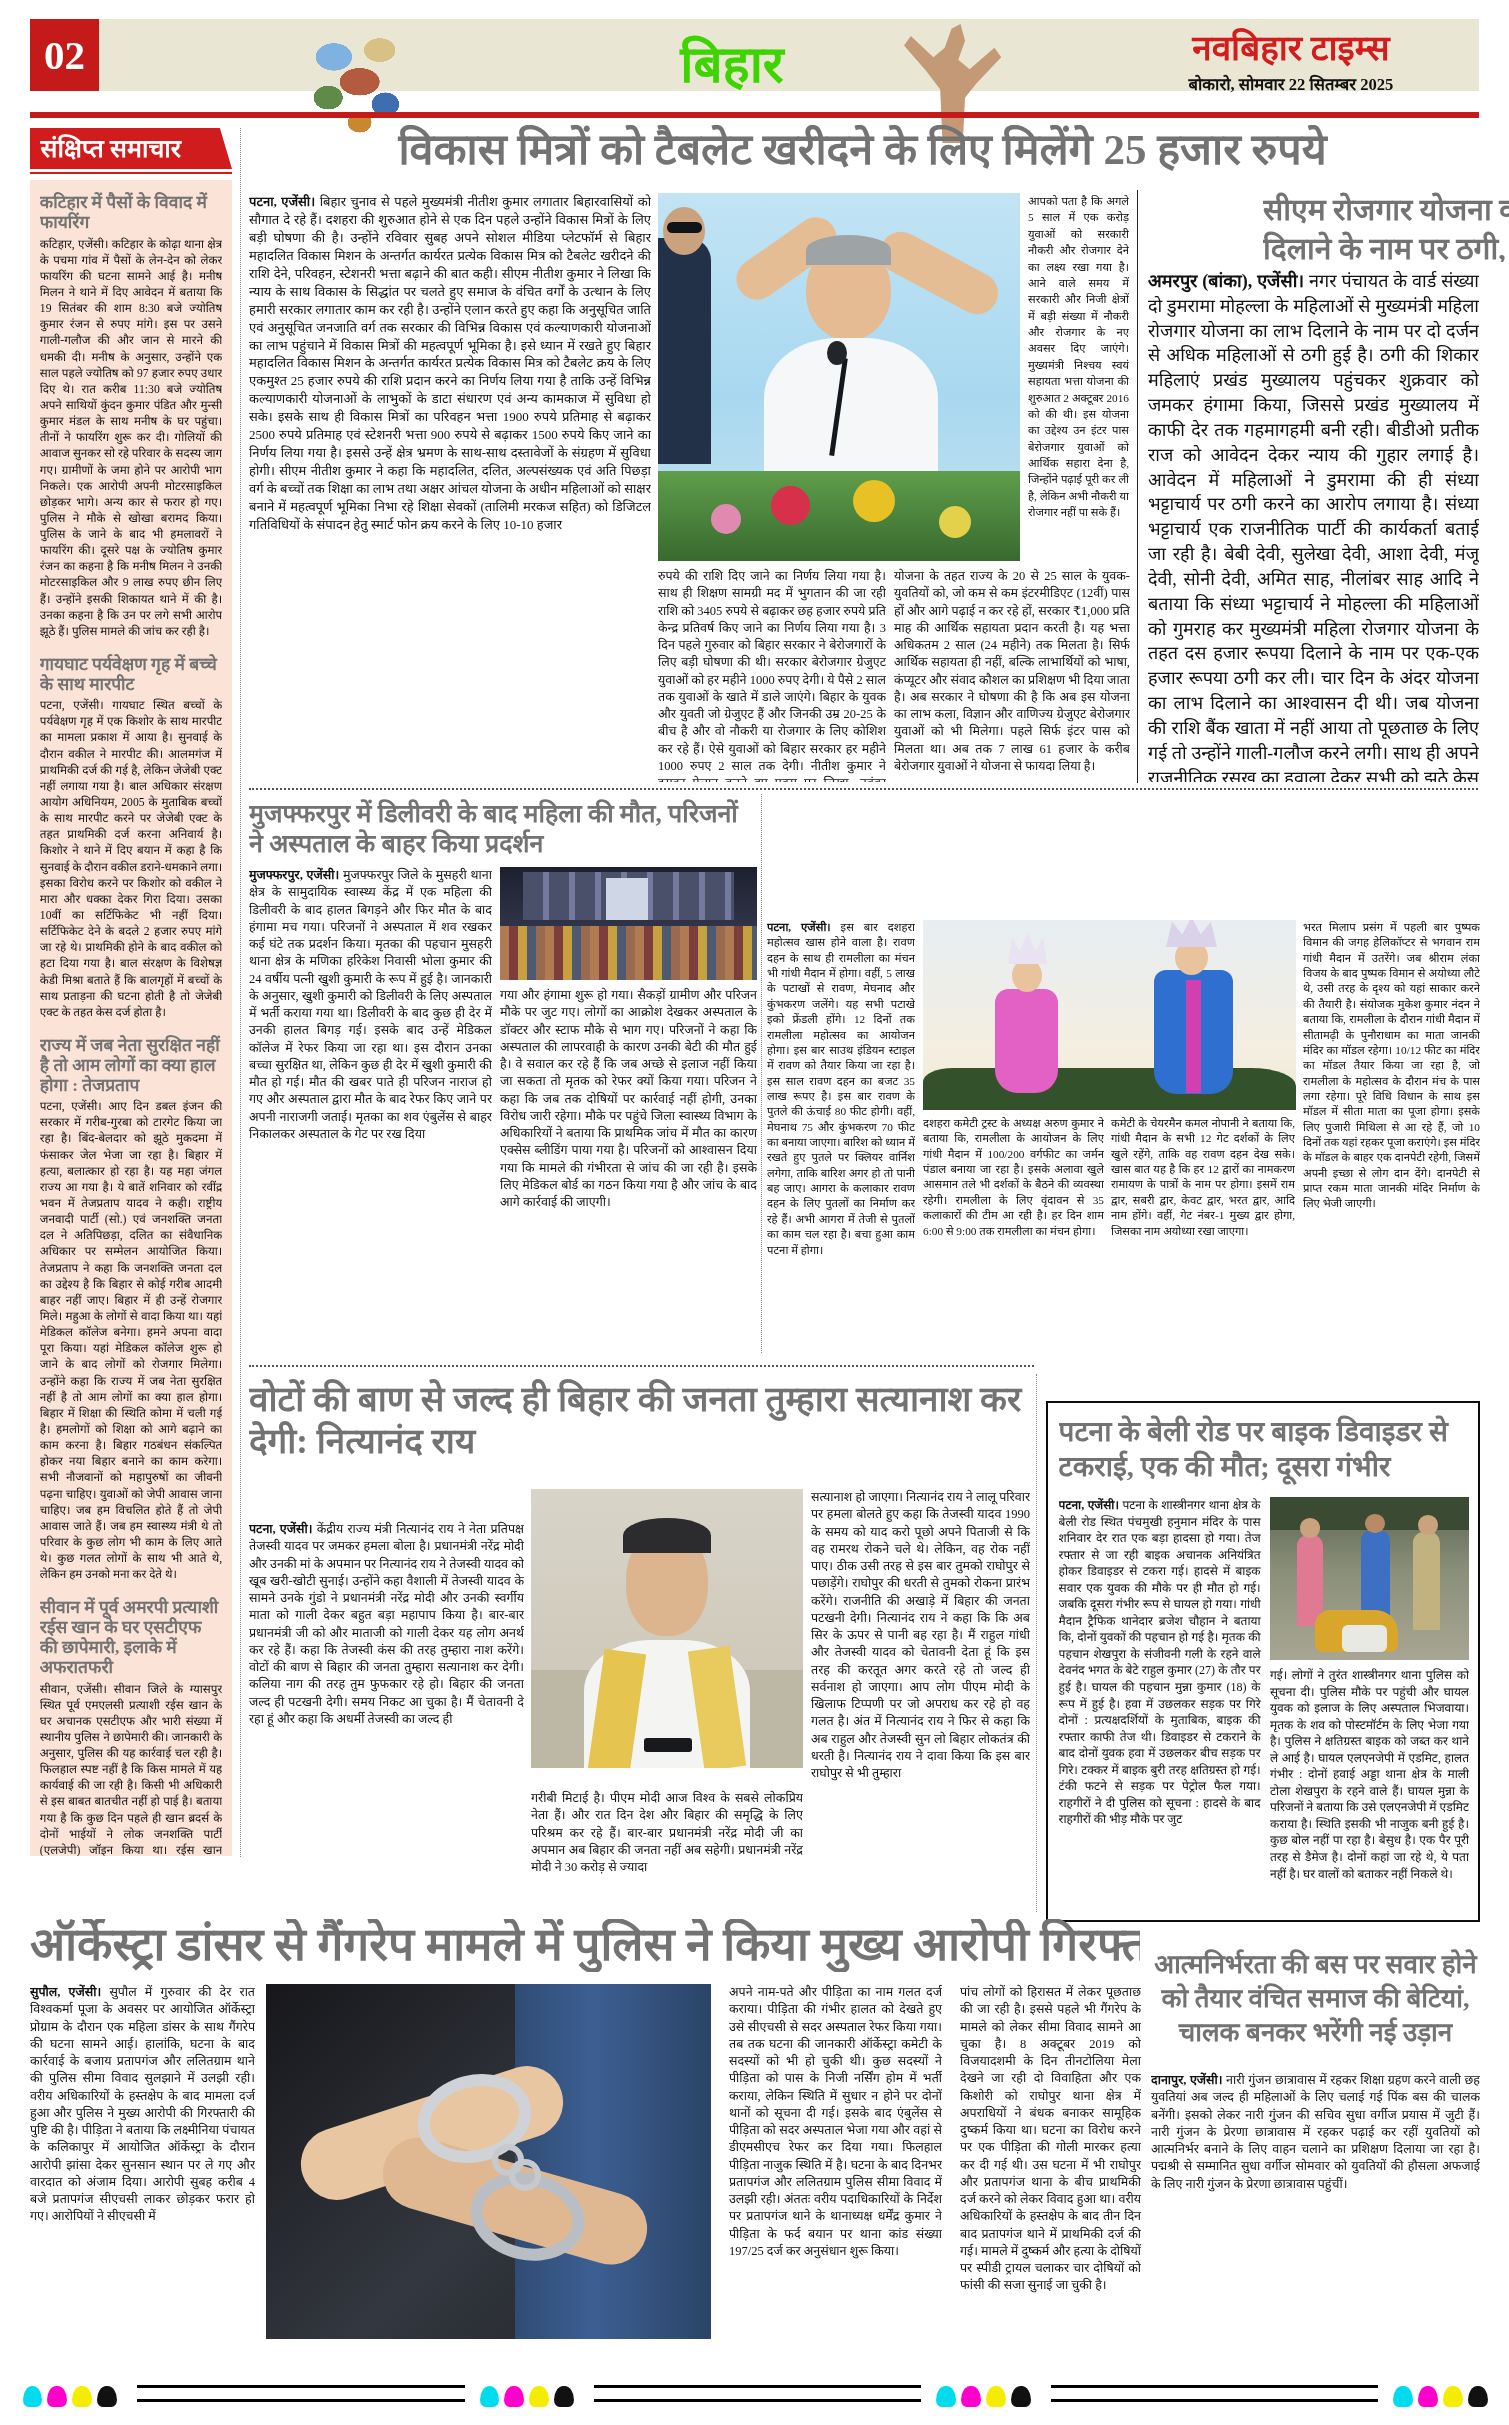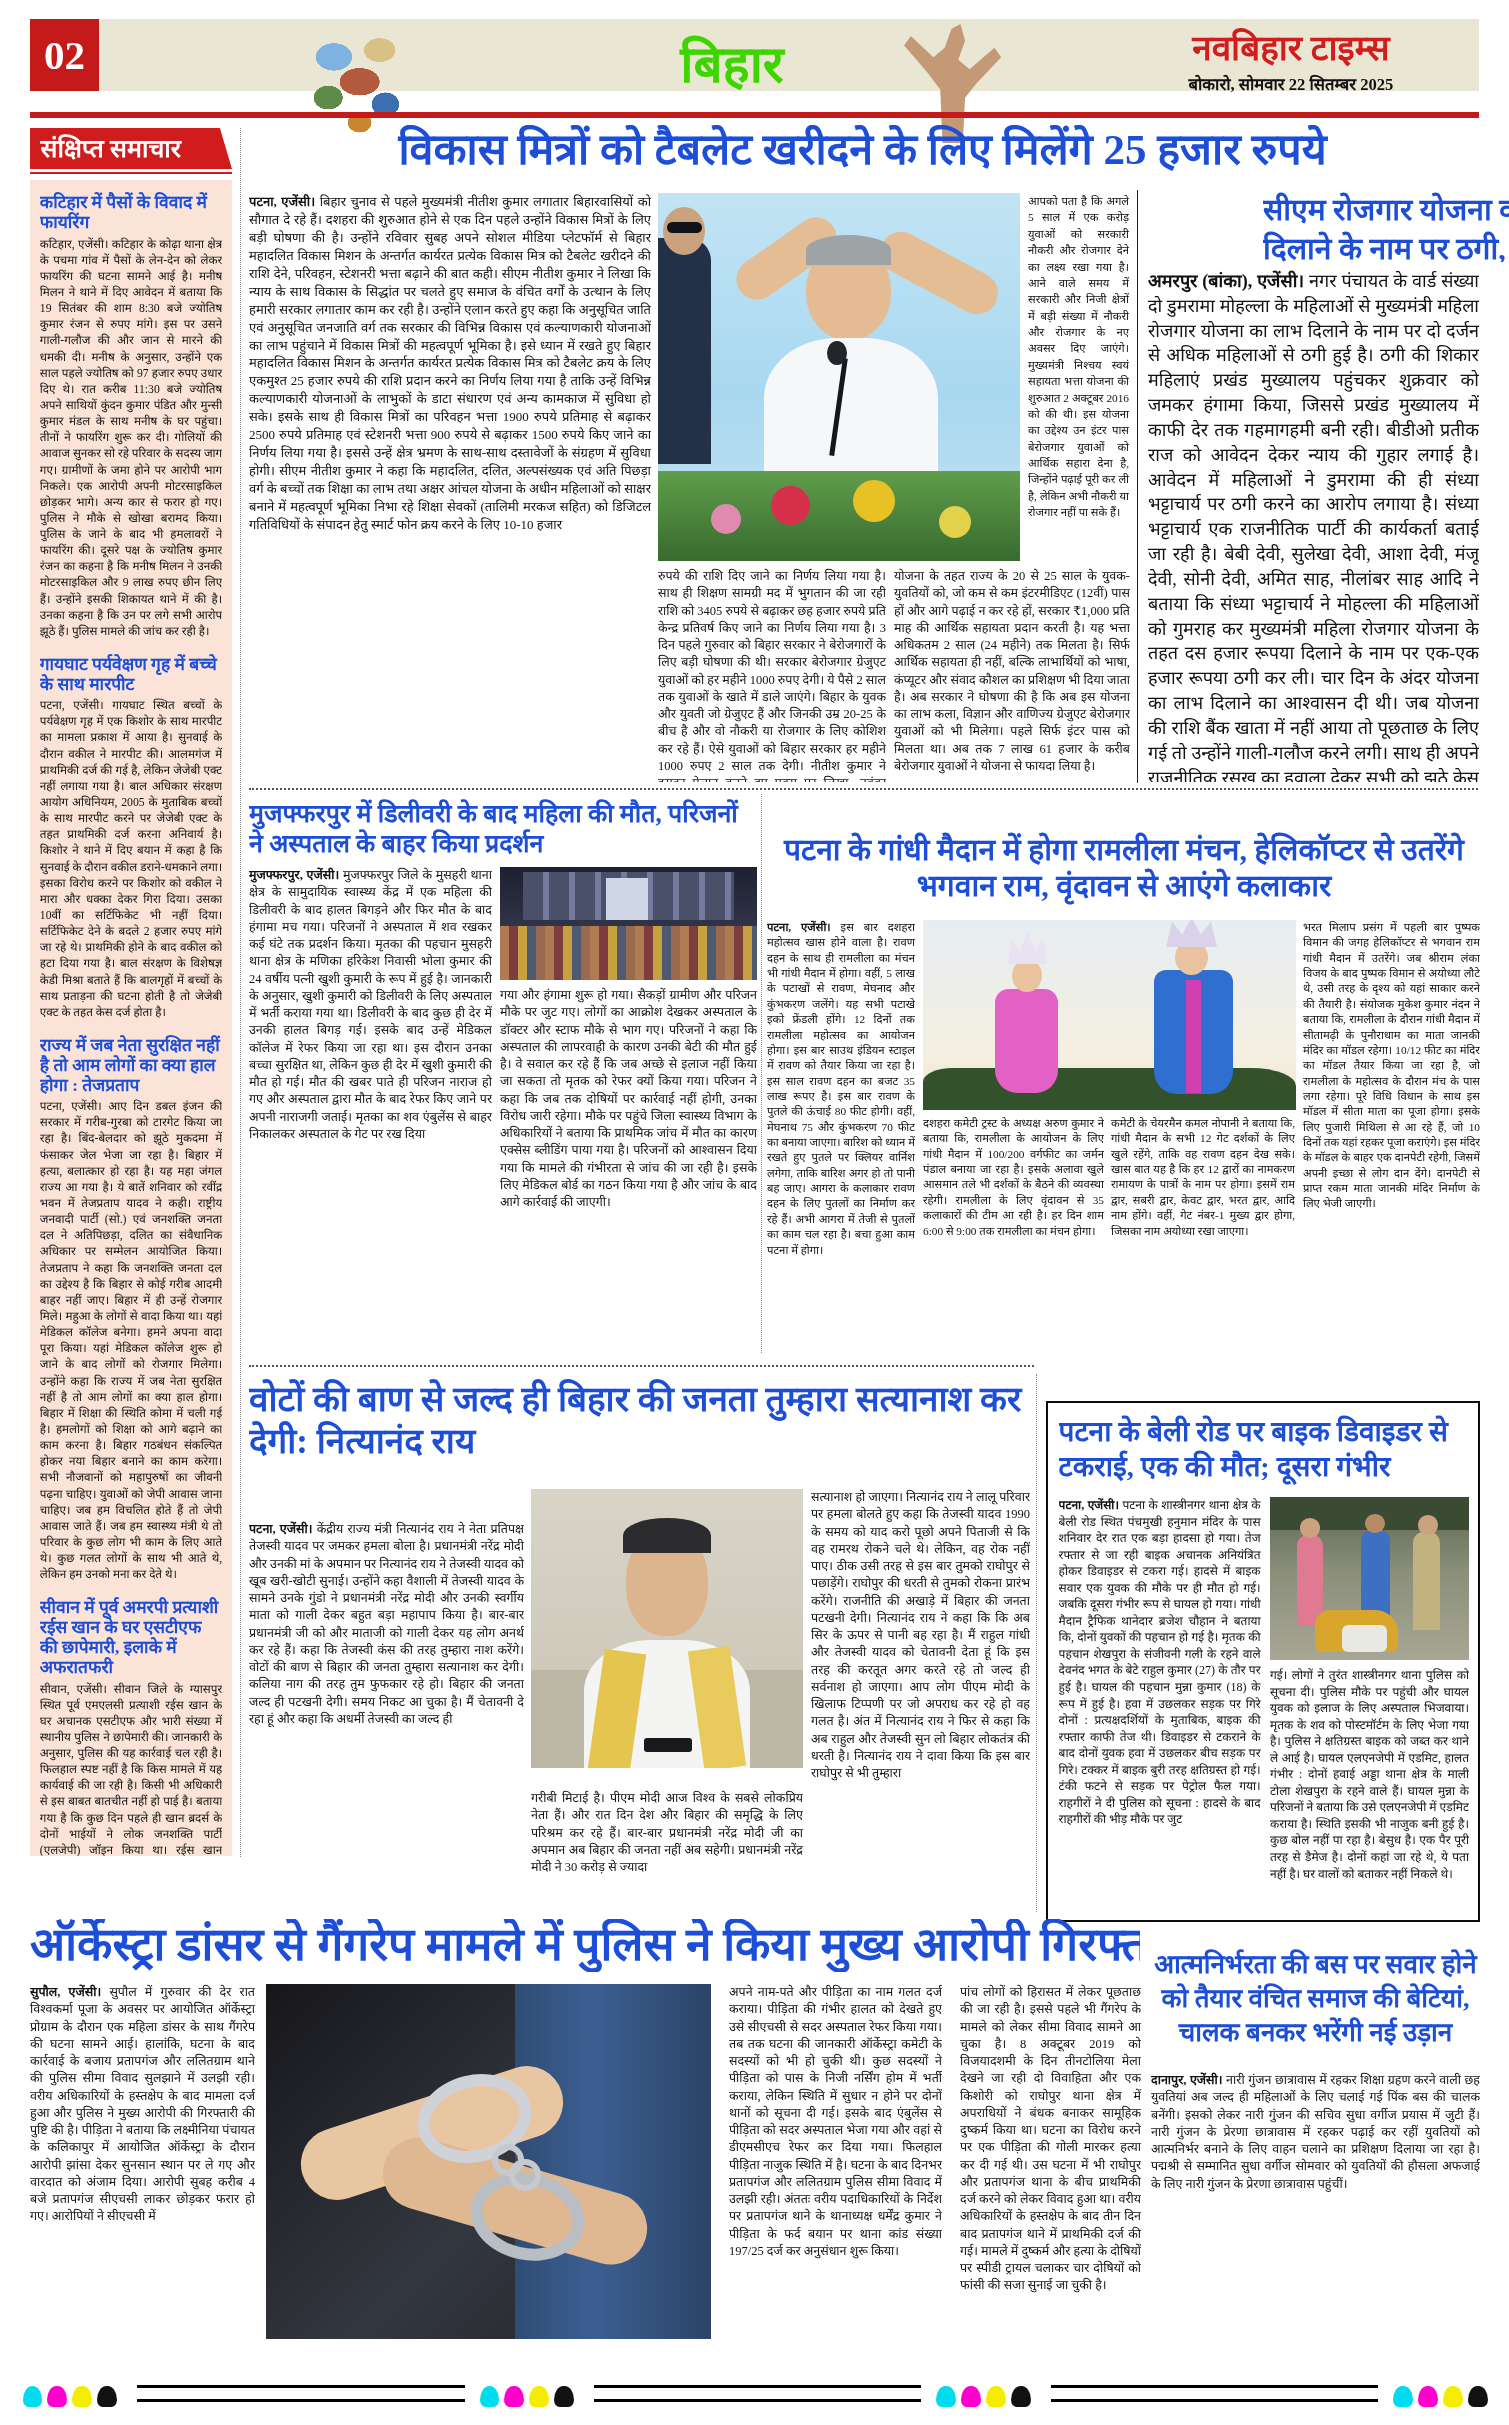--- a/index.html
+++ b/index.html
@@ -1,20 +1,20 @@
 <!DOCTYPE html>
 <html style="font-size:12px"><head>
 <meta charset="utf-8">
 <style>
   body{margin:0;background:#ffffff;font-family:"Liberation Serif","DejaVu Serif",serif;color:#111;}
   #paper{position:relative;width:1510px;height:2426px;background:#fff;overflow:hidden;}
   .abs{position:absolute;box-sizing:border-box;}
   .txt{font-size:12.5px;line-height:1.38;text-align:justify;overflow:hidden;}
   .sm{font-size:11.3px;line-height:1.36;}
-  .hl{font-weight:bold;color:#1d4ed8;line-height:1.15;overflow:hidden;}
+  .hl{font-weight:bold;color:#737373;line-height:1.15;overflow:hidden;}
   .dl{font-weight:bold;}
   .vd{border-left:1.5px dotted #8a8a8a;}
   .vs{border-left:1.5px solid #222;}
   .hd{border-top:2.3px dotted #555;}
   .dot{width:19.6px;height:21px;border-radius:50% 50% 6px 6px / 68% 68% 7.5px 7.5px;margin-right:5.3px;}
   .seg{flex:1;height:10.6px;border-top:3px solid #000;border-bottom:3px solid #000;margin:0 15px;align-self:center;}
   .regrow{display:flex;align-items:flex-end;}
   .ph{overflow:hidden;}
   .ph div{position:absolute;}
 </style>
@@ -110,21 +110,20 @@
   </div>
   <div class="abs ph" style="left:500px;top:867px;width:257px;height:113px;background:linear-gradient(180deg,#1d2030 0%,#34374a 60%,#23252f 100%);">
     <div style="left:22.6px;top:4.5px;width:211px;height:48px;background:repeating-linear-gradient(90deg,#4a4f6a 0 19.6px,#747a9e 19.6px 26px);"></div>
     <div style="left:106px;top:10.6px;width:42px;height:42px;background:#cfd6e6;"></div>
     <div style="left:0;top:59px;width:257px;height:54px;background:repeating-linear-gradient(90deg,#b07a52 0 9px,#7e3d3d 9px 18px,#c7a13f 18px 27px,#4e5a71 27px 36px,#9a6a4e 36px 45px);"></div>
   </div>
   <div class="abs txt" style="left:500px;top:987px;width:257px;height:364px;">गया और हंगामा शुरू हो गया। सैकड़ों ग्रामीण और परिजन मौके पर जुट गए। लोगों का आक्रोश देखकर अस्पताल के डॉक्टर और स्टाफ मौके से भाग गए। परिजनों ने कहा कि अस्पताल की लापरवाही के कारण उनकी बेटी की मौत हुई है। वे सवाल कर रहे हैं कि जब अच्छे से इलाज नहीं किया जा सकता तो मृतक को रेफर क्यों किया गया। परिजन ने कहा कि जब तक दोषियों पर कार्रवाई नहीं होगी, उनका विरोध जारी रहेगा। मौके पर पहुंचे जिला स्वास्थ्य विभाग के अधिकारियों ने बताया कि प्राथमिक जांच में मौत का कारण एक्सेस ब्लीडिंग पाया गया है। परिजनों को आश्वासन दिया गया कि मामले की गंभीरता से जांच की जा रही है। इसके लिए मेडिकल बोर्ड का गठन किया गया है और जांच के बाद आगे कार्रवाई की जाएगी।</div>
 
   <div class="abs vd" style="left:761px;top:794px;height:559px;"></div>
 
-  <div class="abs hl" style="left:767px;top:832px;width:714px;height:77px;font-size:30px;text-align:center;line-height:1.2;">पटना के गांधी मैदान में होगा रामलीला मंचन, हेलिकॉप्टर से उतरेंगे भगवान राम, वृंदावन से आएंगे कलाकार</div>
   <div class="abs txt sm" style="left:767px;top:920px;width:148px;height:439px;">
     <b class="dl">पटना, एजेंसी।</b>
     <span>इस बार दशहरा महोत्सव खास होने वाला है। रावण दहन के साथ ही रामलीला का मंचन भी गांधी मैदान में होगा। वहीं, 5 लाख के पटाखों से रावण, मेघनाद और कुंभकरण जलेंगे। यह सभी पटाखे इको फ्रेंडली होंगे। 12 दिनों तक रामलीला महोत्सव का आयोजन होगा। इस बार साउथ इंडियन स्टाइल में रावण को तैयार किया जा रहा है। इस साल रावण दहन का बजट 35 लाख रूपए है। इस बार रावण के पुतले की ऊंचाई 80 फीट होगी। वहीं, मेघनाथ 75 और कुंभकरण 70 फीट का बनाया जाएगा। बारिश को ध्यान में रखते हुए पुतले पर क्लियर वार्निश लगेगा, ताकि बारिश अगर हो तो पानी बह जाए। आगरा के कलाकार रावण दहन के लिए पुतलों का निर्माण कर रहे हैं। अभी आगरा में तेजी से पुतलों का काम चल रहा है। बचा हुआ काम पटना में होगा।</span>
   </div>
   <div class="abs ph" style="left:923px;top:920px;width:373px;height:190px;background:linear-gradient(180deg,#e7edf2 0%,#f4efe0 70%,#ece5d2 100%);">
     <div style="left:0;top:148px;width:373px;height:42px;background:#33522c;border-radius:30px 45px 0 0/13.6px 18px 0 0;"></div>
     <div style="left:72px;top:69px;width:63px;height:104px;background:#e360c4;border-radius:13.6px 13.6px 22.6px 22.6px;"></div>
     <div style="left:89px;top:39px;width:30px;height:33px;background:#e8c39e;border-radius:50%;"></div>
     <div style="left:85px;top:12px;width:39px;height:32px;background:#e9e2f2;clip-path:polygon(0 100%,10% 20%,30% 60%,50% 0,70% 60%,90% 20%,100% 100%);"></div>
     <div style="left:231px;top:50px;width:79px;height:124px;background:#2f6fd0;border-radius:12px 12px 22.6px 22.6px;"></div>

